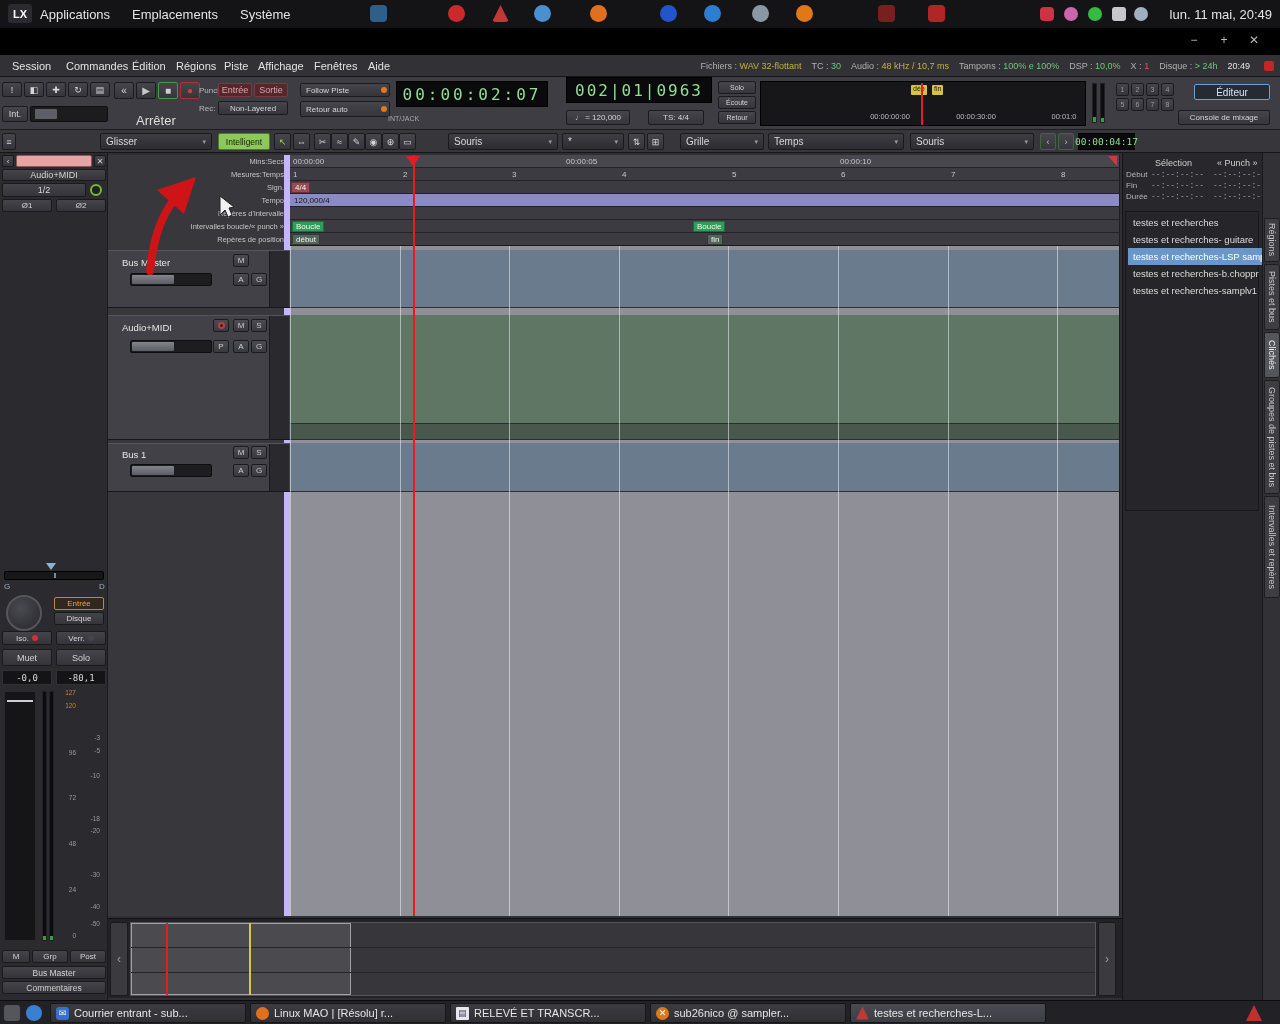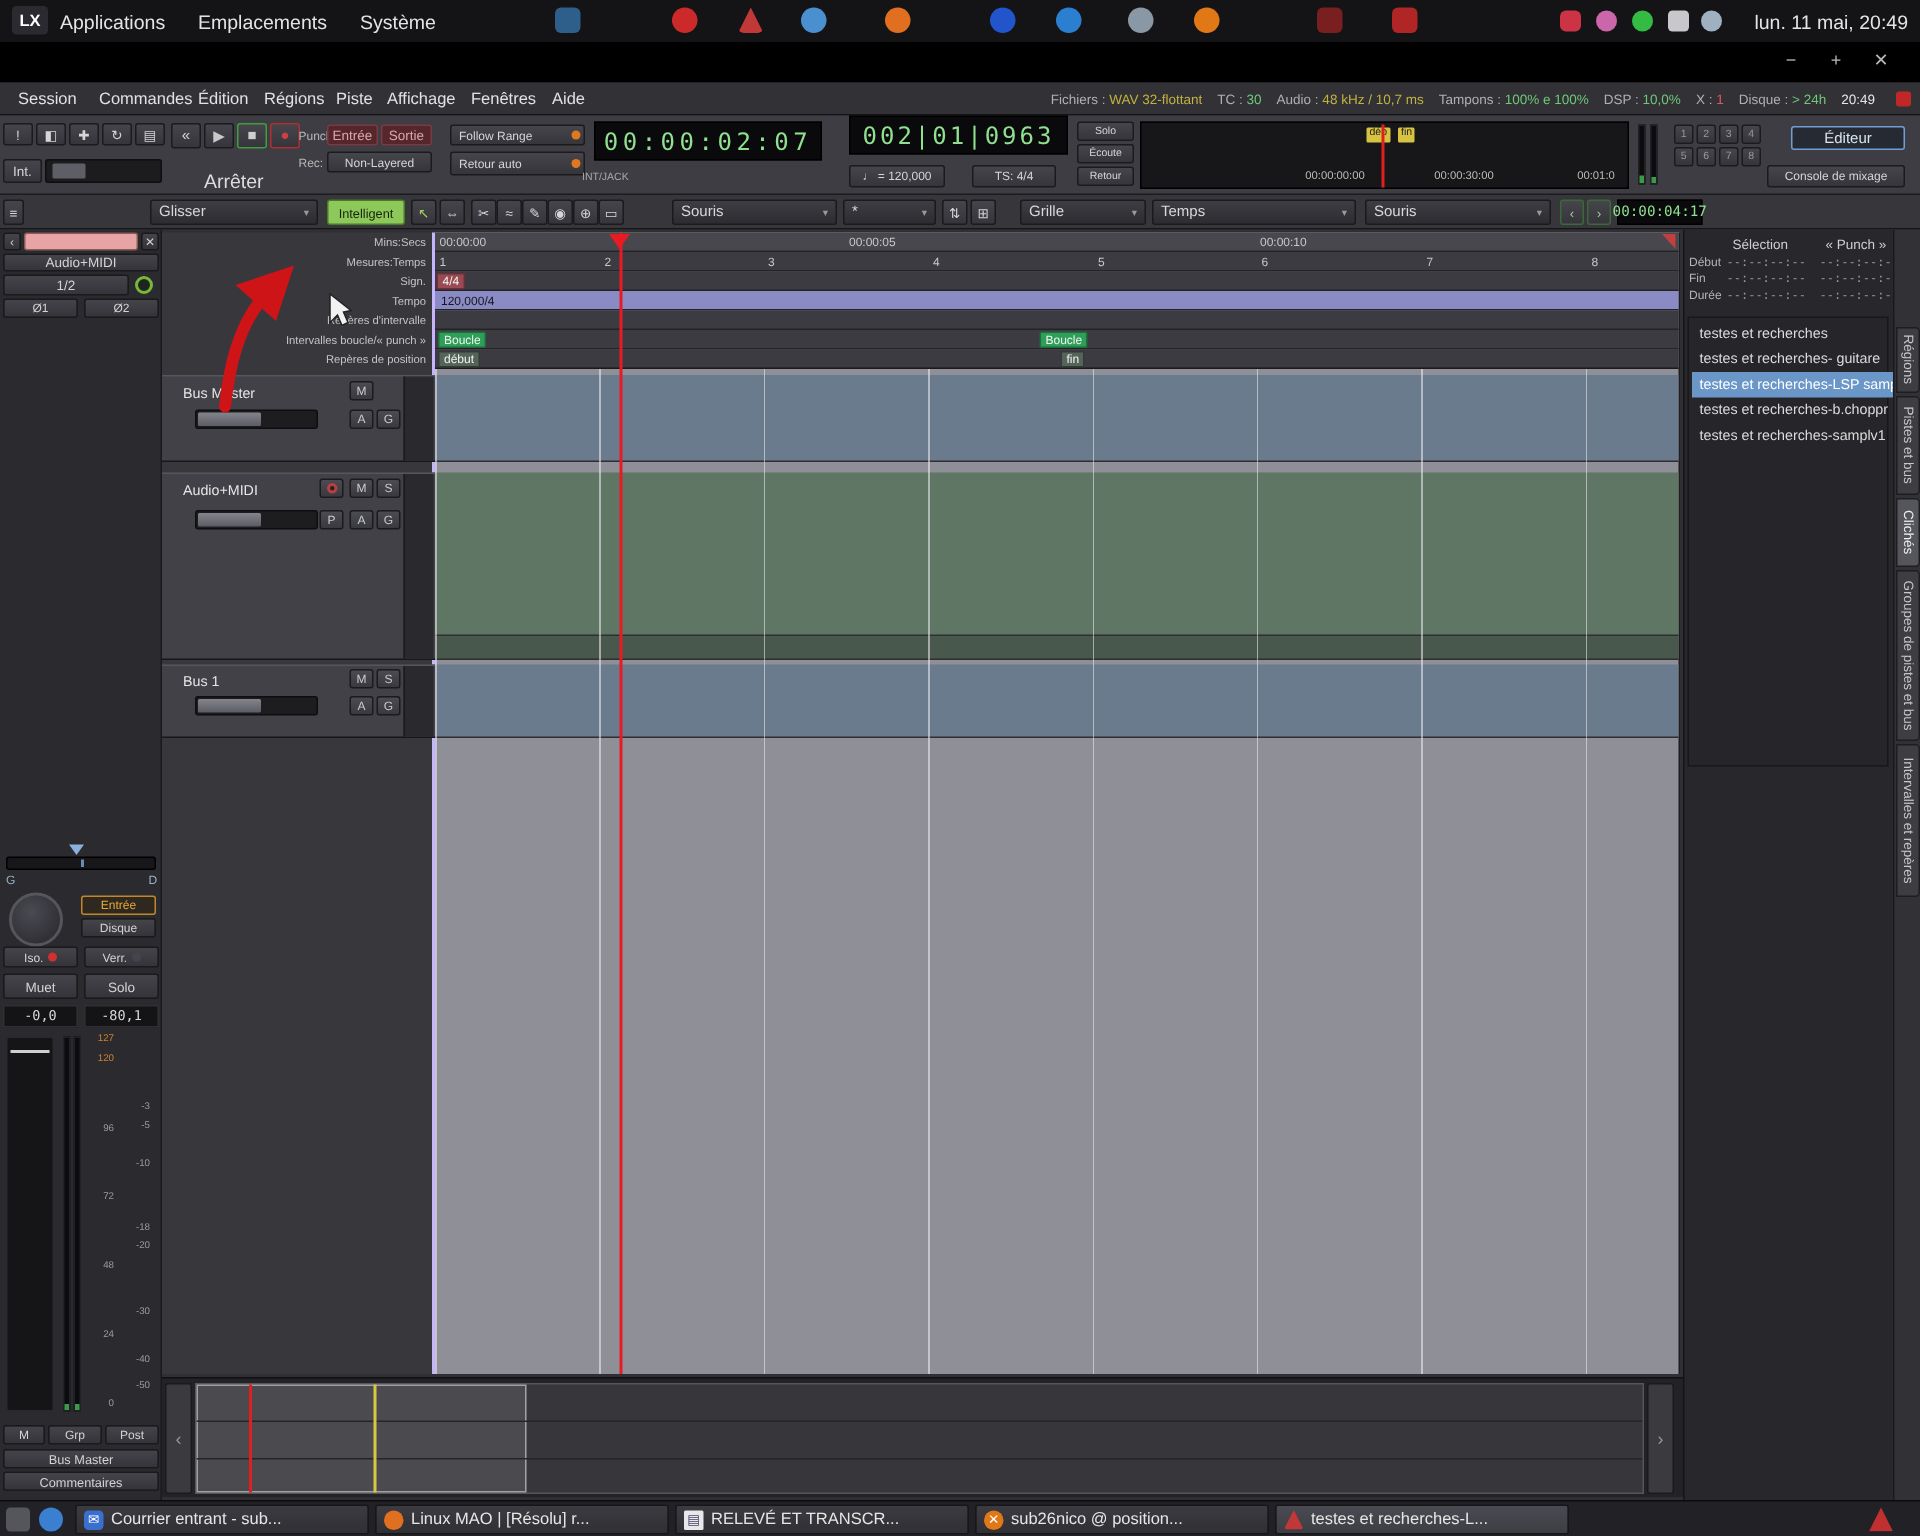--- a/index.html
+++ b/index.html
@@ -36,21 +36,21 @@
 .trbtn{width:20px;height:17px;font-size:10px;}
 
 #edittb{position:absolute;left:0;top:130px;width:1280px;height:23px;background:#36363b;border-bottom:1px solid #161618;}
 
 #workspace{position:absolute;left:0;top:153px;width:1280px;height:847px;background:#303034;overflow:hidden;}
 
 #mixerstrip{position:absolute;left:0;top:0;width:108px;height:847px;background:#2b2b2f;border-right:1px solid #1a1a1d;}
 .msbtn{position:absolute;background:linear-gradient(#44444a,#34343a);border:1px solid #1a1a1d;border-radius:2px;color:#d4d4d4;display:flex;align-items:center;justify-content:center;font-size:8px;}
 .scale{position:absolute;font-size:6.5px;color:#9a9a9a;text-align:right;}
 
-#headcol{position:absolute;left:108px;top:2px;width:182px;height:761px;background:#38383c;border-right:2px solid #c4b5fd;}
+#headcol{position:absolute;left:108px;top:2px;width:182px;height:761px;background:#38383c;border-right:6px solid #c4b5fd;}
 .rlab{position:absolute;left:0;width:180px;height:13px;line-height:13px;text-align:right;padding-right:4px;font-size:7.5px;color:#c4c4c4;white-space:nowrap;overflow:hidden;}
 .thead{position:absolute;left:0;width:182px;background:#414147;border-top:1px solid #55555b;border-bottom:1px solid #17171a;}
 .tname{position:absolute;left:14px;top:6px;font-size:9.5px;color:#e6e6e6;}
 .minibtn{position:absolute;width:16px;height:13px;background:linear-gradient(#4b4b51,#393940);border:1px solid #1b1b1e;border-radius:2px;color:#cccccc;font-size:8px;display:flex;align-items:center;justify-content:center;}
 .hfader{position:absolute;height:13px;background:#1d1d20;border:1px solid #0e0e10;border-radius:2px;width:82px;}
 .hfader .fill{position:absolute;left:1px;top:1px;bottom:1px;width:52%;background:linear-gradient(#84848c,#5c5c64);border-radius:1px;}
 .hstrip{position:absolute;width:20px;background:#2a2a2e;border-left:1px solid #1a1a1d;}
 
 #canvas{position:absolute;left:290px;top:2px;width:830px;height:761px;background:#8f8f97;overflow:hidden;border-right:1px solid #1e1e20;}
 .rrow{position:absolute;left:0;width:830px;height:13px;border-bottom:1px solid #242428;font-size:8px;color:#c8c8c8;}
@@ -147,21 +147,21 @@
     <div class="btn trbtn" style="left:136px;top:5px;color:#c8c8c8">▶</div>
     <div class="btn trbtn" style="left:158px;top:5px;border-color:#3f9e3f;color:#cfcfcf">■</div>
     <div class="btn trbtn" style="left:180px;top:5px;border-color:#b03030;color:#d04040">●</div>
     <span class="lab" style="left:136px;top:36px;font-size:13px;color:#dddddd">Arrêter</span>
     <span class="lab" style="left:199px;top:9px;font-size:8px">Punch:</span>
     <div class="btn" style="left:218px;top:6px;width:34px;height:14px;background:#55262c;border-color:#7a3a42;color:#d8a8a8">Entrée</div>
     <div class="btn" style="left:254px;top:6px;width:34px;height:14px;background:#55262c;border-color:#7a3a42;color:#d8a8a8">Sortie</div>
     <span class="lab" style="left:199px;top:27px;font-size:8px">Rec:</span>
     <div class="btn" style="left:218px;top:24px;width:70px;height:14px;font-size:8px">Non-Layered</div>
     <div class="btn" style="left:300px;top:6px;width:90px;height:14px;font-size:8px;justify-content:flex-start;padding-left:5px">
-        <span>Follow Range</span>
+        <span>Follow Piste</span>
         <i class="led" style="margin-left:auto;margin-right:2px;width:6px;height:6px;background:#e07820"></i>
       </div>
     <div class="btn" style="left:300px;top:24px;width:90px;height:16px;font-size:8px;justify-content:flex-start;padding-left:5px">
         <span>Retour auto</span>
         <i class="led" style="margin-left:auto;margin-right:2px;width:6px;height:6px;background:#e07820"></i>
       </div>
     <span class="lab" style="left:388px;top:38px;font-size:7px;color:#aaaaaa">INT/JACK</span>
     <div class="clockdisp" style="left:396px;top:4px;width:152px;height:26px;font-size:16px;letter-spacing:3px">00:00:02:07</div>
     <div class="clockdisp" style="left:566px;top:0;width:146px;height:26px;font-size:16px;letter-spacing:2px">002|01|0963</div>
     <div class="btn" style="left:566px;top:33px;width:64px;height:15px;font-size:8px">♩ = 120,000</div>
@@ -444,21 +444,21 @@
     <div class="twin" style="left:250px">
         <span class="tico" style="background:#e07020;border-radius:50%"></span>
         <span>Linux MAO | [Résolu] r...</span>
       </div>
     <div class="twin" style="left:450px">
         <span class="tico" style="background:#e8e8ec;color:#446;border-radius:1px">▤</span>
         <span>RELEVÉ ET TRANSCR...</span>
       </div>
     <div class="twin" style="left:650px">
         <span class="tico" style="background:#e07818;border-radius:50%">✕</span>
-        <span>sub26nico @ position...</span>
+        <span>sub26nico @ sampler...</span>
       </div>
     <div class="twin" style="left:850px;background:linear-gradient(#4a4a52,#3d3d44)">
         <span class="tico" style="background:#c03838;clip-path:polygon(50% 0,100% 100%,0 100%)"></span>
         <span>testes et recherches-L...</span>
       </div>
     <i class="abs" style="right:18px;top:4px;width:16px;height:16px;background:#c03030;clip-path:polygon(50% 0,100% 100%,0 100%)"></i>
   </div>
 
   <svg id="annotation" width="1280" height="1024" viewBox="0 0 1280 1024">
     <path d="M150,271 C153,243 159,217 177,196" stroke="#cf1418" stroke-width="8" fill="none" stroke-linecap="round"></path>

